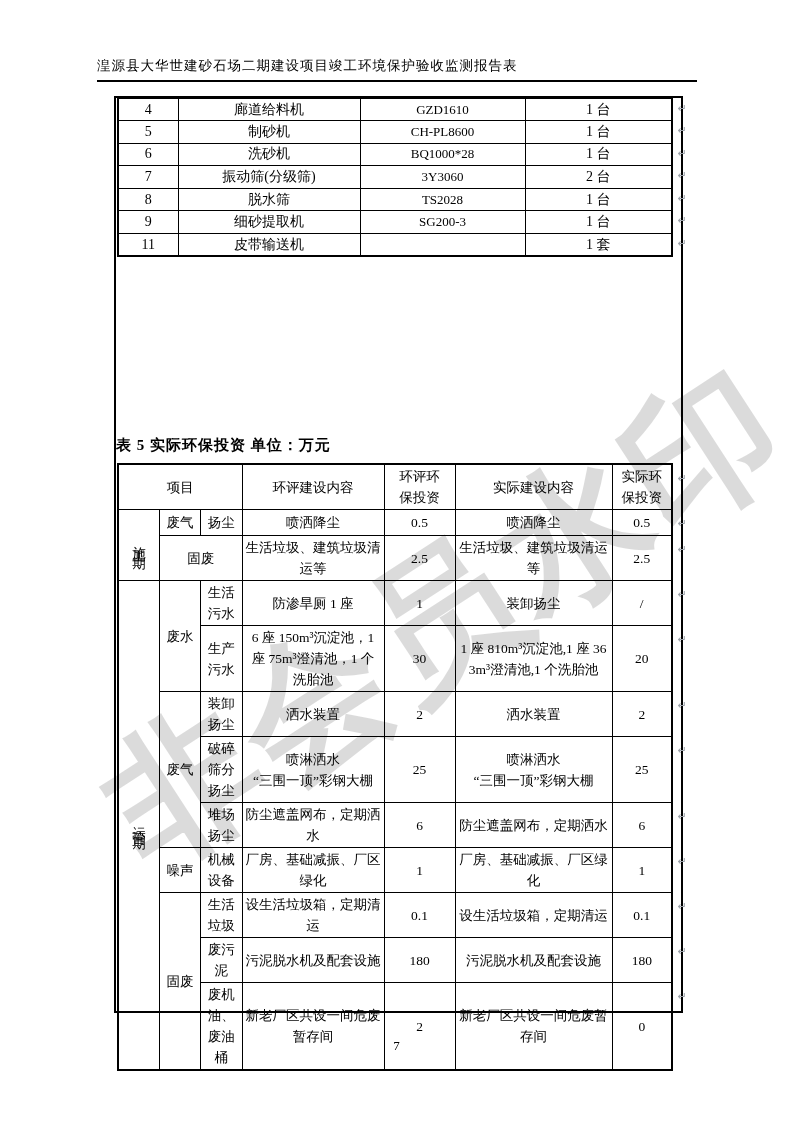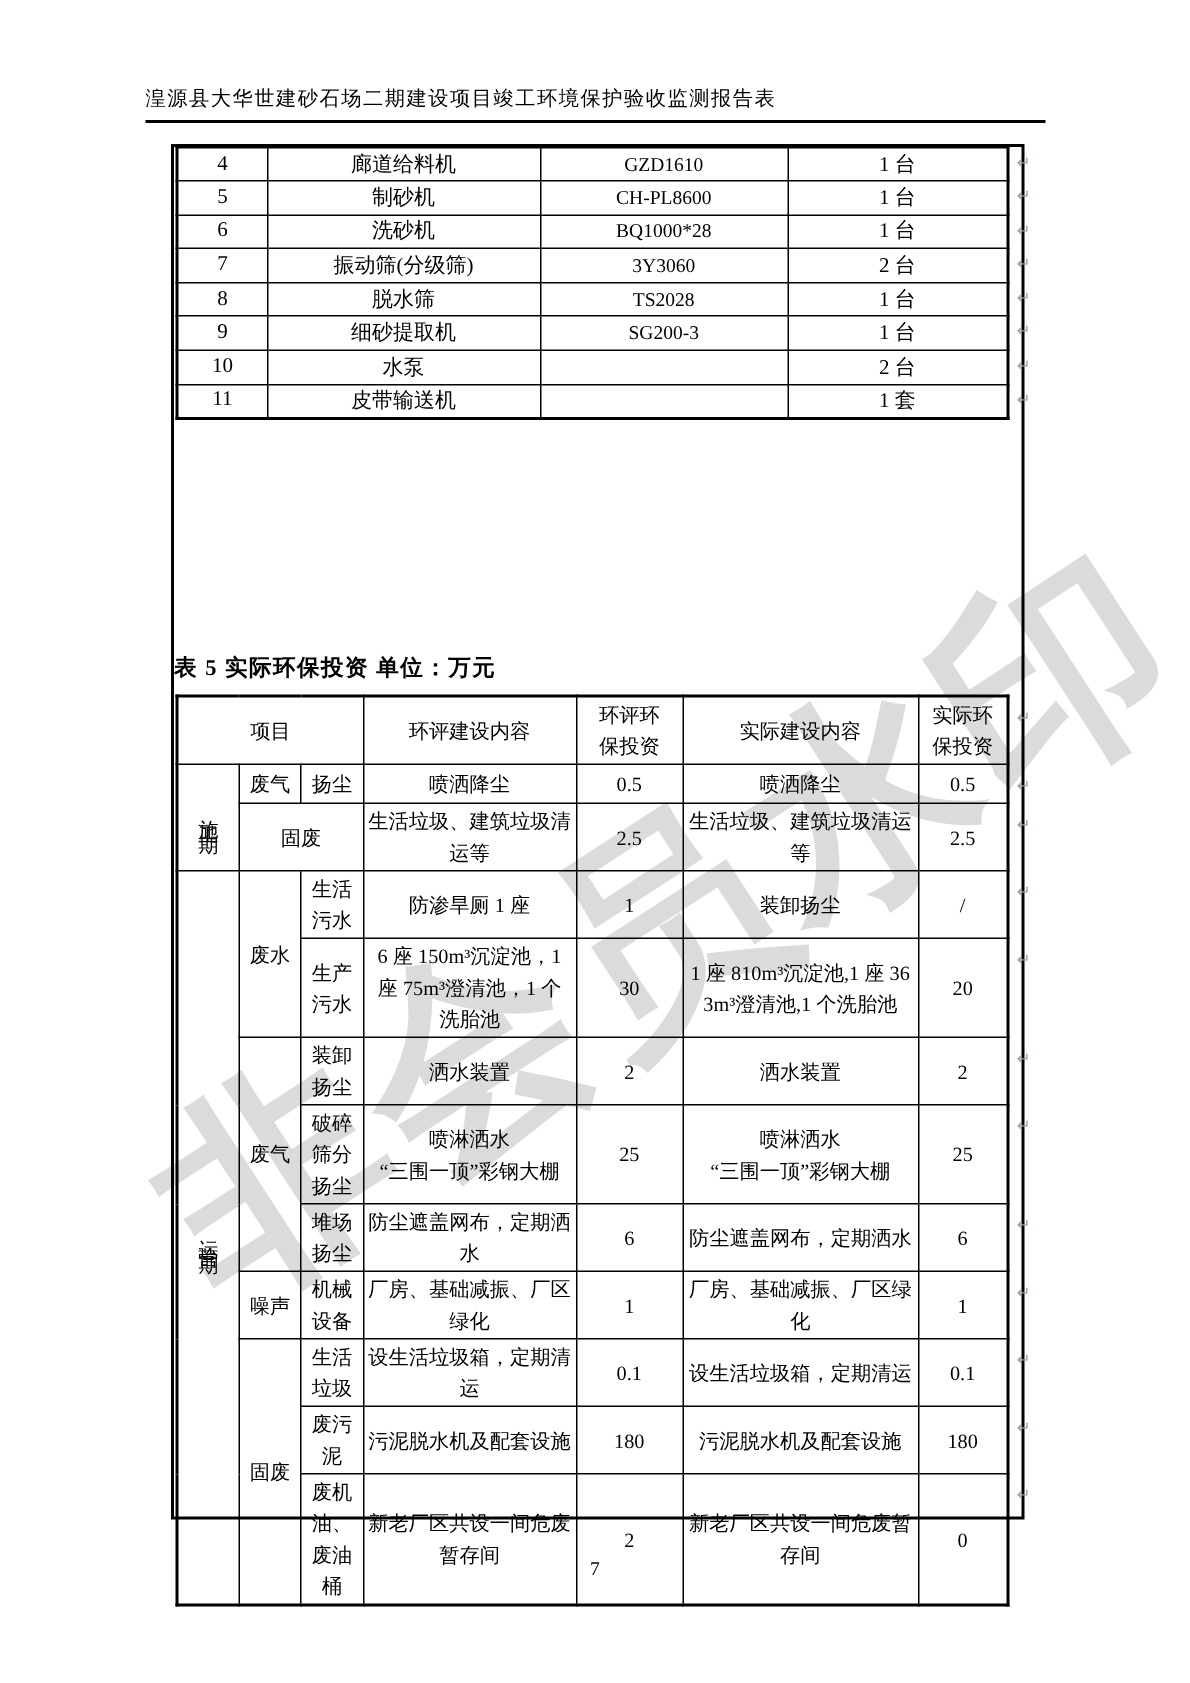--- a/index.html
+++ b/index.html
@@ -118,26 +118,20 @@
       <td class="c-model">TS2028</td>
       <td class="c-qty"><span>1 台</span><span class="pilcrow">↵</span></td>
     </tr>
     <tr>
       <td class="c-no">9</td>
       <td class="c-name">细砂提取机</td>
       <td class="c-model">SG200-3</td>
       <td class="c-qty"><span>1 台</span><span class="pilcrow">↵</span></td>
     </tr>
     <tr>
-      <td class="c-no">10</td>
-      <td class="c-name">水泵</td>
-      <td class="c-model"></td>
-      <td class="c-qty"><span>2 台</span><span class="pilcrow">↵</span></td>
-    </tr>
-    <tr>
       <td class="c-no">11</td>
       <td class="c-name">皮带输送机</td>
       <td class="c-model"></td>
       <td class="c-qty"><span>1 套</span><span class="pilcrow">↵</span></td>
     </tr>
   </tbody>
     </table>
 
   <div class="sec">
   </div>

